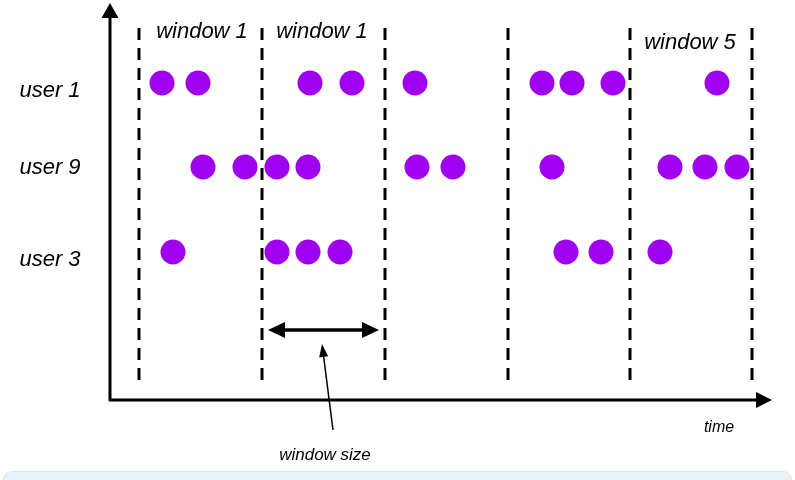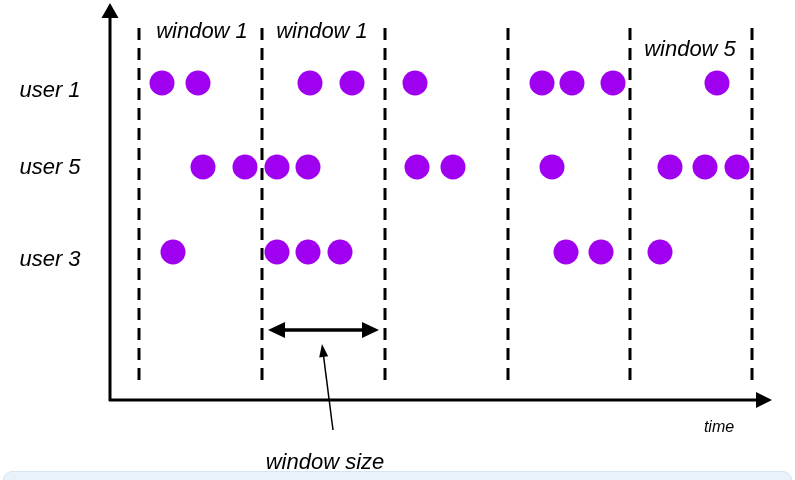--- a/index.html
+++ b/index.html
@@ -25,21 +25,21 @@
   .lbl {
     position: absolute;
     transform: translate(-50%, -50%);
     white-space: nowrap;
     color: #000000;
     font-size: 22px;
     line-height: 1;
     user-select: none;
     font-style: italic;
   }
-  .lbl.small { font-size: 22px; margin-top: 8px; }
+  .lbl.small { font-size: 17px; }
   .lbl.time  { font-size: 16px; }
   .bottom-panel {
     position: absolute;
     left: 3px;
     right: 3px;
     top: 471px;
     height: 12px;
     background: #e9f1f9;
     border: 1px solid #d6e5f3;
     border-bottom: none;
@@ -89,25 +89,25 @@
       <circle cx="601" cy="252" r="12.5" fill="#a000f0"></circle>
       <circle cx="660" cy="252" r="12.5" fill="#a000f0"></circle>
       <line x1="280" y1="330" x2="367" y2="330" stroke="#000000" stroke-width="3.5"></line>
       <polygon points="268,330 285,322 285,338" fill="#000000"></polygon>
       <polygon points="379,330 362,322 362,338" fill="#000000"></polygon>
       <line x1="333" y1="430" x2="323.268733508128" y2="353.9191892453644" stroke="#000000" stroke-width="1.5"></line>
       <polygon points="322,344 328.1129887209804,356.32401594031614 319.1857184001524,357.4658760976314" fill="#000000"></polygon>
     </svg>
 
   <div class="lbl" style="left:50px; top:90px;">user 1</div>
-  <div class="lbl" style="left:50px; top:167px;">user 5</div>
+  <div class="lbl" style="left:50px; top:167px;">user 9</div>
   <div class="lbl" style="left:50px; top:259px;">user 3</div>
 
   <div class="lbl" style="left:202px; top:31px;">window 1</div>
   <div class="lbl" style="left:322px; top:31px;">window 1</div>
-  <div class="lbl" style="left:690px; top:49px;">window 5</div>
+  <div class="lbl" style="left:690px; top:42px;">window 5</div>
 
   <div class="lbl time" style="left:719px; top:427px;">time</div>
 
   <div class="lbl small" style="left:325px; top:454px;">window size</div>
 
   <div class="bottom-panel"></div>
 </div>
 
 </body></html>

